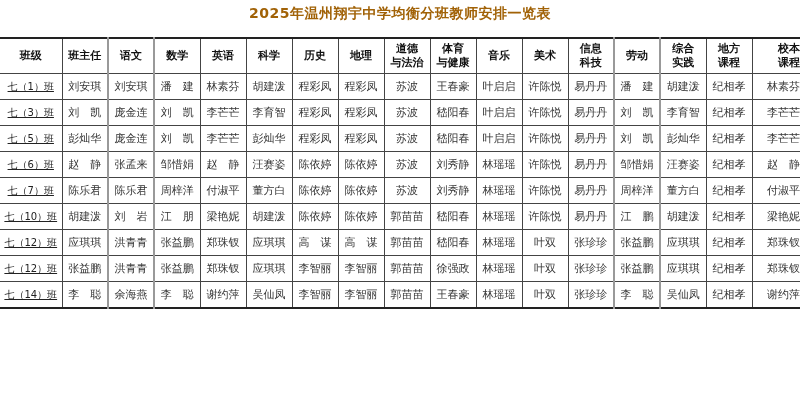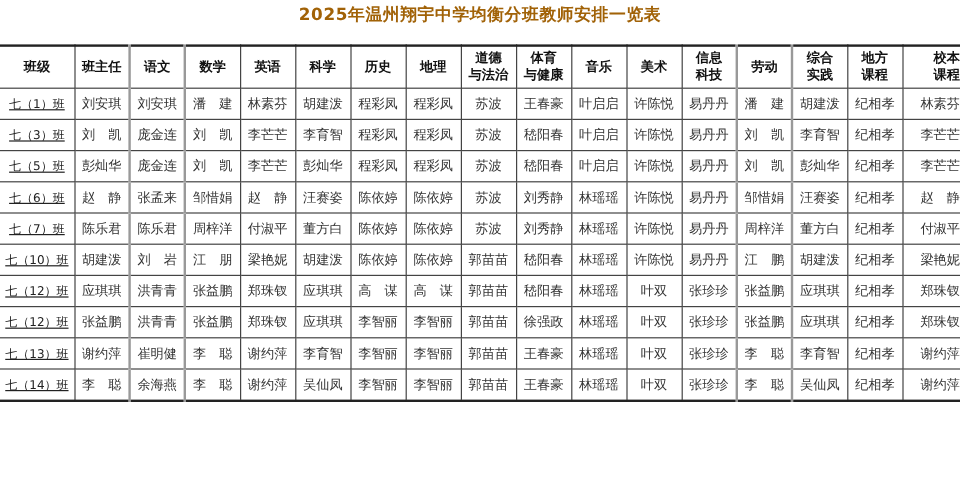--- a/index.html
+++ b/index.html
@@ -248,39 +248,20 @@
         <td>徐强政</td>
         <td>林瑶瑶</td>
         <td>叶双</td>
         <td class="thick-r">张珍珍</td>
         <td class="thick-r">张益鹏</td>
         <td>应琪琪</td>
         <td>纪相孝</td>
         <td>郑珠钗</td>
       </tr>
       <tr>
-        <td class="cls">七（13）班</td>
-        <td class="thick-r">谢约萍</td>
-        <td class="thick-r">崔明健</td>
-        <td>李　聪</td>
-        <td>谢约萍</td>
-        <td>李育智</td>
-        <td>李智丽</td>
-        <td>李智丽</td>
-        <td>郭苗苗</td>
-        <td>王春豪</td>
-        <td>林瑶瑶</td>
-        <td>叶双</td>
-        <td class="thick-r">张珍珍</td>
-        <td class="thick-r">李　聪</td>
-        <td>李育智</td>
-        <td>纪相孝</td>
-        <td>谢约萍</td>
-      </tr>
-      <tr>
         <td class="cls">七（14）班</td>
         <td class="thick-r">李　聪</td>
         <td class="thick-r">余海燕</td>
         <td>李　聪</td>
         <td>谢约萍</td>
         <td>吴仙凤</td>
         <td>李智丽</td>
         <td>李智丽</td>
         <td>郭苗苗</td>
         <td>王春豪</td>

